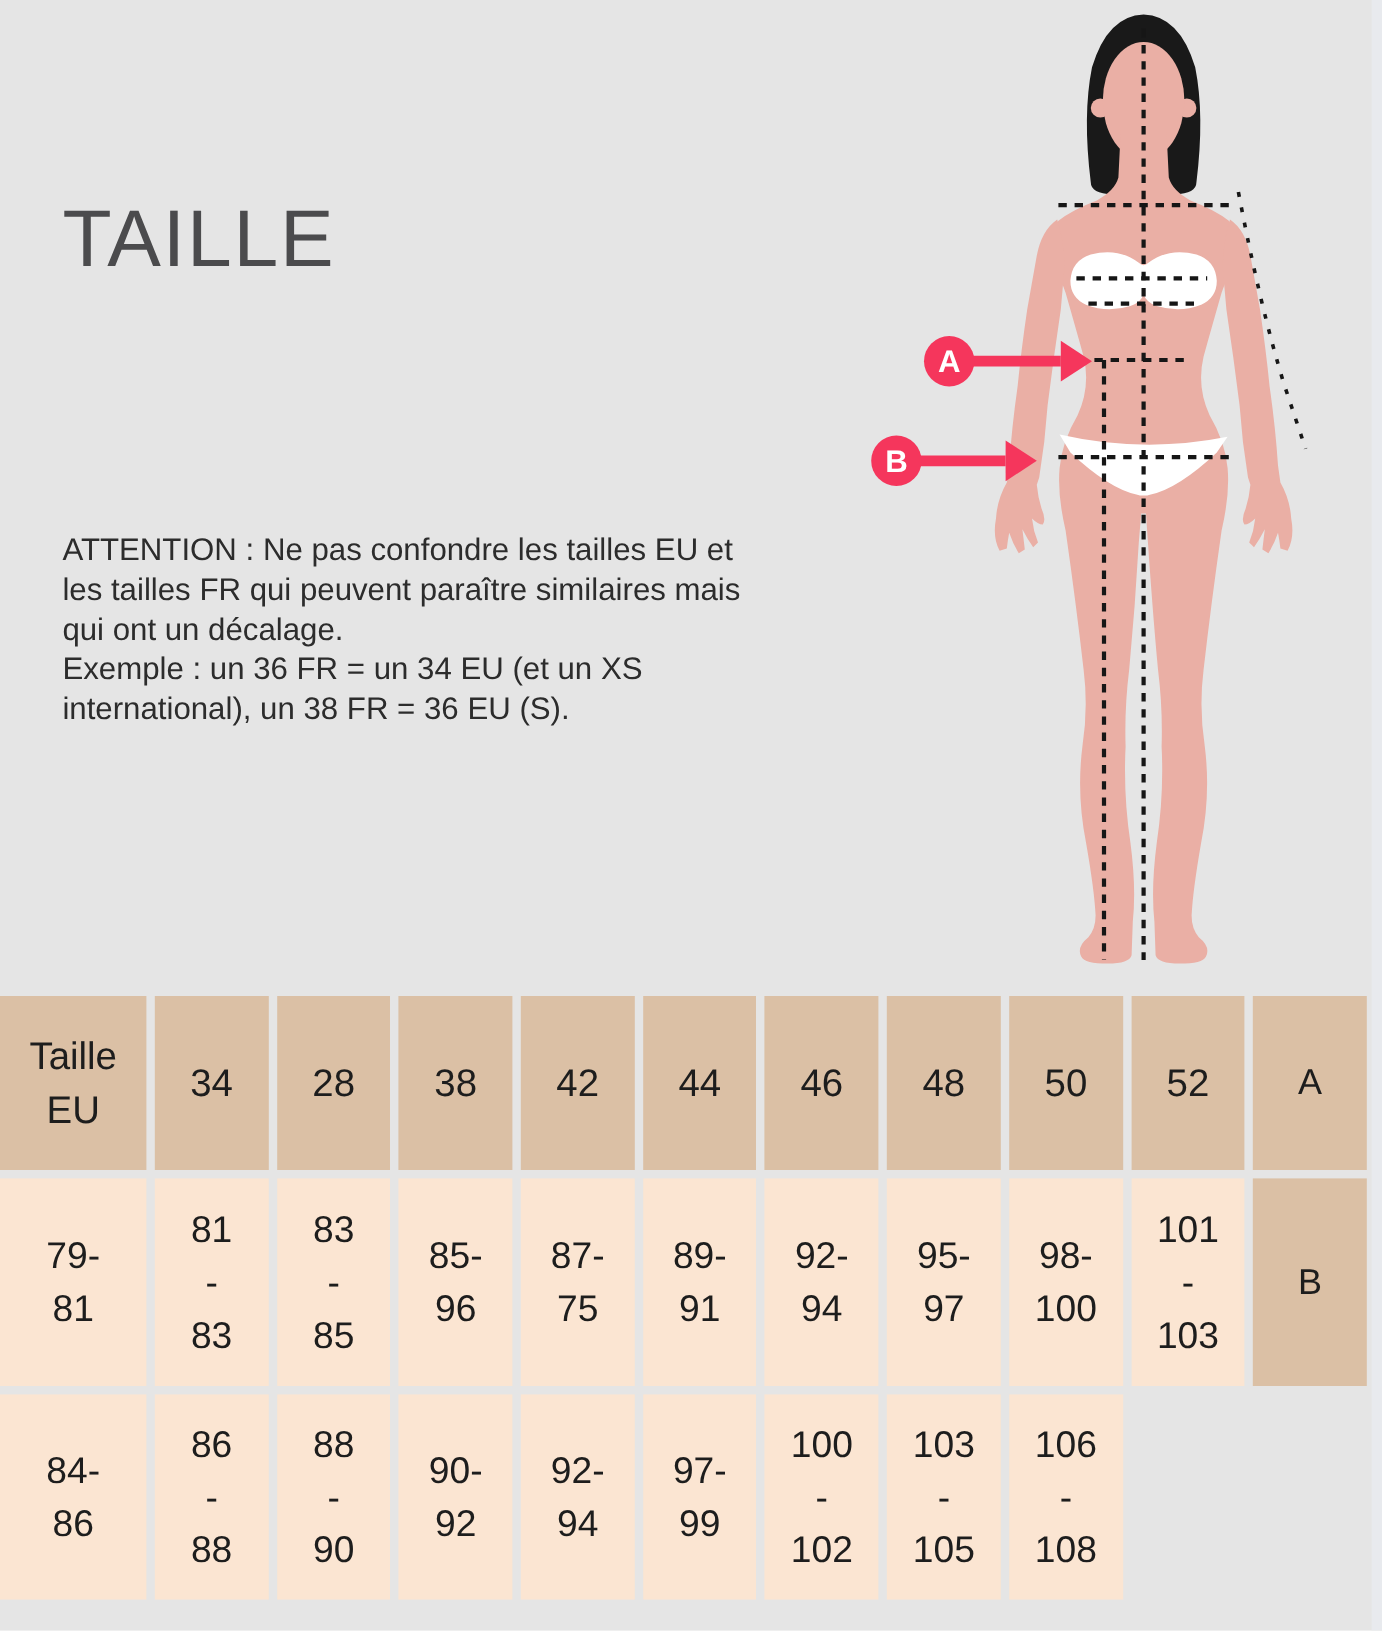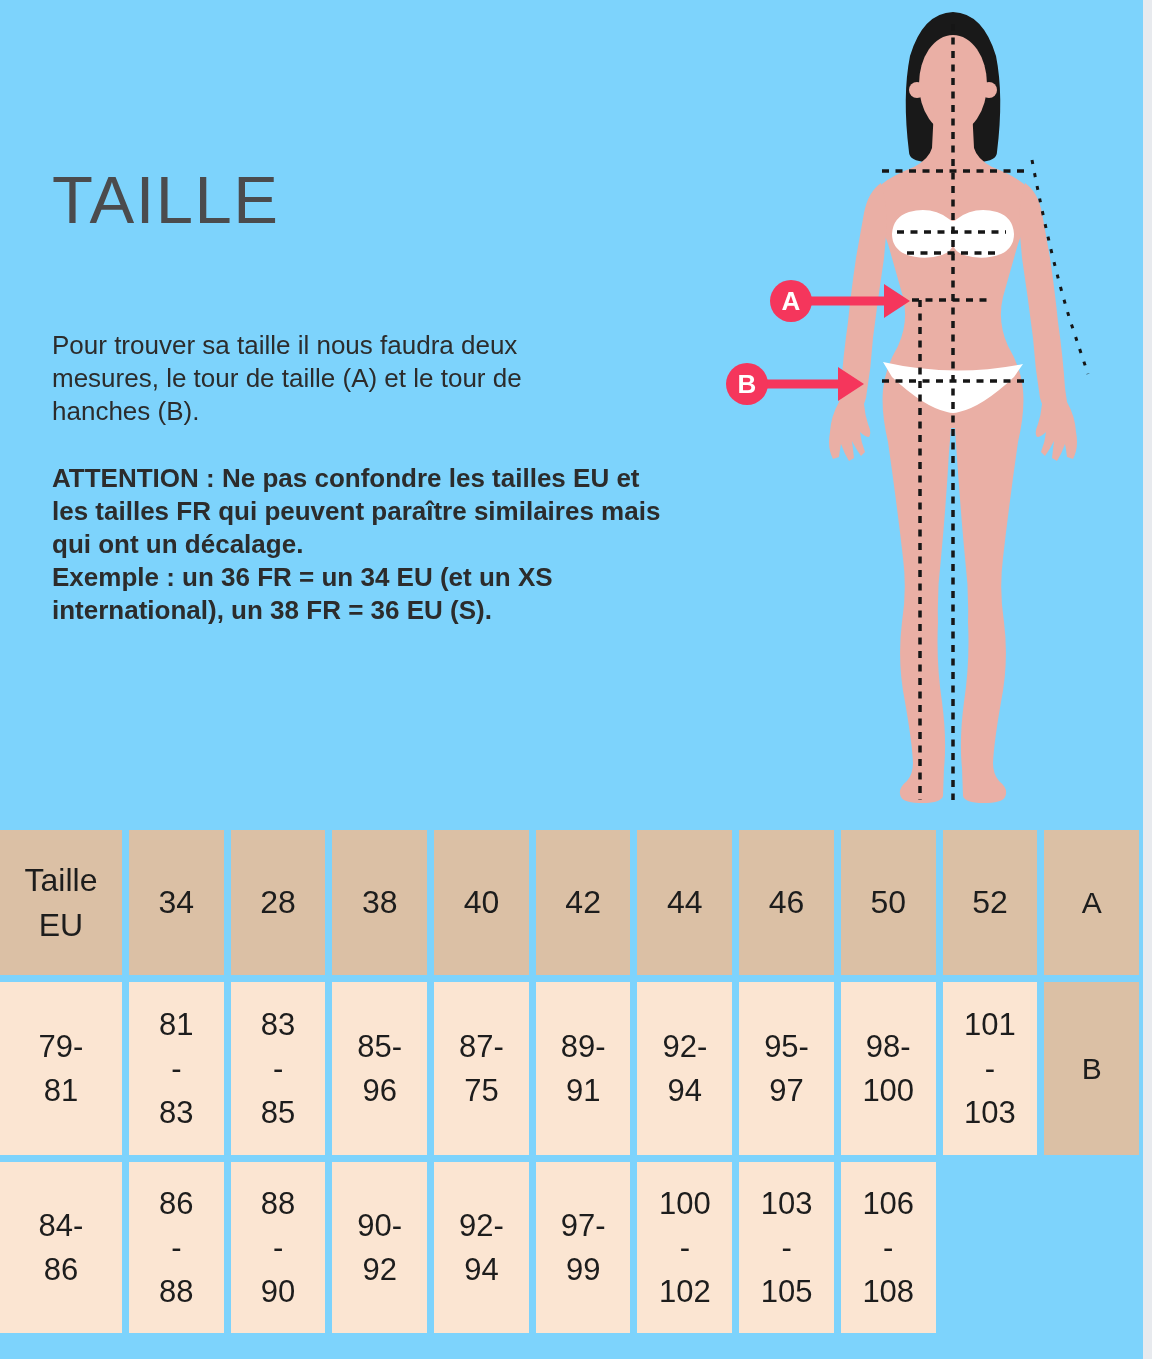--- a/index.html
+++ b/index.html
@@ -1,24 +1,24 @@
 <!DOCTYPE html>
 <html><head>
 <meta charset="utf-8">
 <style>
   html,body{margin:0;padding:0;background:#ffffff;}
-  .page{position:relative;width:1152px;height:1359px;background:#7dd3fc;overflow:hidden;
+  .page{position:relative;width:1152px;height:1359px;background:#e5e5e5;overflow:hidden;
         font-family:"Liberation Sans","DejaVu Sans",sans-serif;}
   .edge-strip{position:absolute;right:0;top:0;width:9px;height:1359px;background:#e8eaee;}
   .title{position:absolute;left:52px;top:116px;font-size:67px;font-weight:300;
          letter-spacing:1.5px;color:#4b4b4d;}
   .para{position:absolute;left:52px;width:700px;font-size:26px;line-height:33px;
         color:#2c2c2c;white-space:pre-line;}
   .p1{top:303px;}
-  .p2{top:436px;font-weight:bold;}
+  .p2{top:416px;}
   .figure-svg{position:absolute;left:690px;top:0;}
   .tbl{position:absolute;left:0;top:830px;width:1139px;display:grid;
        grid-template-columns:122px repeat(10,1fr);
        grid-template-rows:145px 173px 171px;gap:7px;}
   .cell{display:flex;align-items:center;justify-content:center;text-align:center;
         white-space:pre-line;color:#1d1d1d;}
   .hd{background:#dbc0a5;font-size:32px;line-height:45px;}
   .lbl{background:#dbc0a5;font-size:30px;}
   .dt{background:#fbe5d2;font-size:31px;line-height:44px;}
   .marker-text{font-family:"Liberation Sans","DejaVu Sans",sans-serif;font-weight:bold;
@@ -26,23 +26,20 @@
 </style>
 </head>
 <body>
 
 <div class="page">
 
   <div class="edge-strip"></div>
 
   <h1 class="title">TAILLE</h1>
 
-  <p class="para p1">Pour trouver sa taille il nous faudra deux
-mesures, le tour de taille (A) et le tour de
-hanches (B).</p>
   <p class="para p2">ATTENTION : Ne pas confondre les tailles EU et
 les tailles FR qui peuvent paraître similaires mais
 qui ont un décalage.
 Exemple : un 36 FR = un 34 EU (et un XS
 international), un 38 FR = 36 EU (S).</p>
 
   <svg class="figure-svg" width="455" height="830" viewBox="690 0 455 830" xmlns="http://www.w3.org/2000/svg">
 
     <path fill="#191919" d="M 909 152 Q 902 96 910 56 Q 923 13 953 12 Q 983 13 996 56 Q 1004 96 997 152 Q 997 161 979 162 L 927 162 Q 909 161 909 152 Z"></path>
 
@@ -85,24 +82,24 @@
     </g>
   </svg>
 
   <div class="tbl">
 
     <div class="cell hd">Taille
 EU</div>
     <div class="cell hd">34</div>
     <div class="cell hd">28</div>
     <div class="cell hd">38</div>
-    <div class="cell hd">40</div>
     <div class="cell hd">42</div>
     <div class="cell hd">44</div>
     <div class="cell hd">46</div>
+    <div class="cell hd">48</div>
     <div class="cell hd">50</div>
     <div class="cell hd">52</div>
 
     <div class="cell lbl">A</div>
     <div class="cell dt">79-
 81</div>
     <div class="cell dt">81
 -
 83</div>
     <div class="cell dt">83

